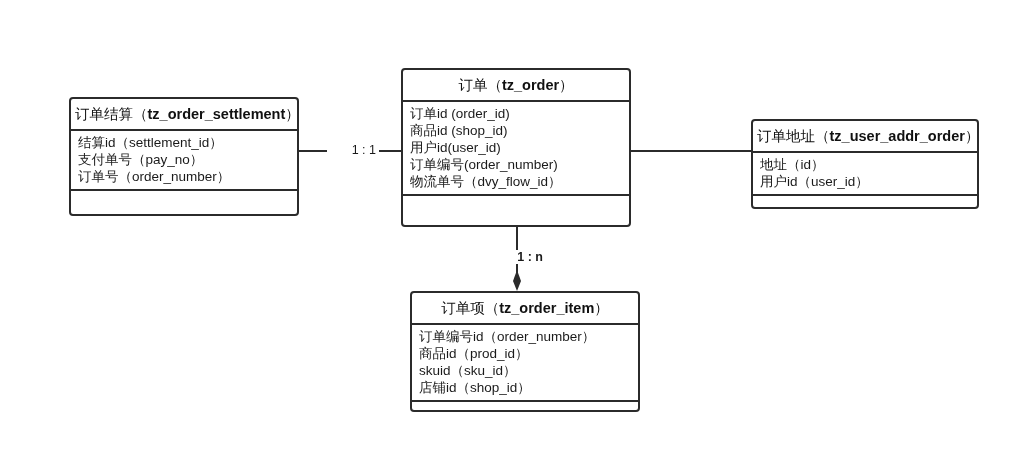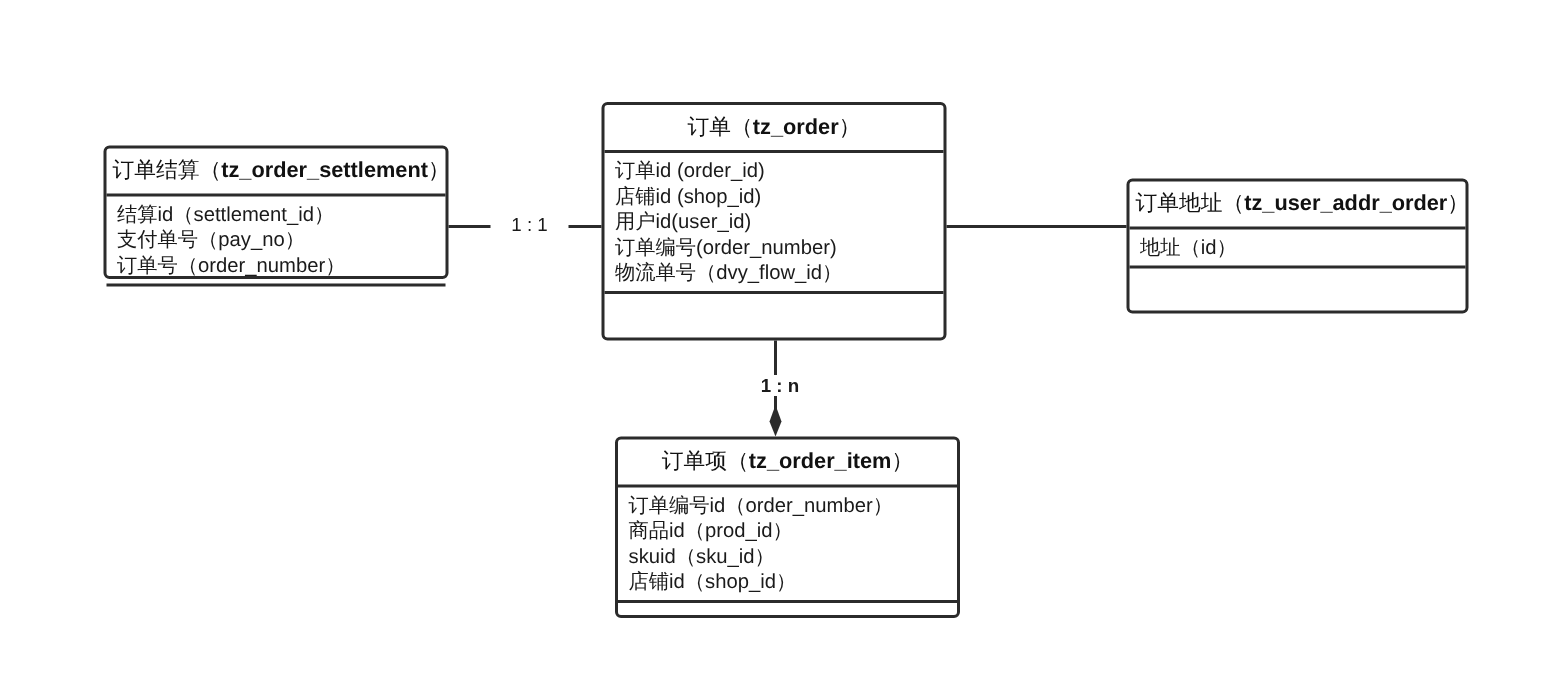--- a/index.html
+++ b/index.html
@@ -71,69 +71,70 @@
     border-left: 2px solid #2b2b2b;
   }
   .card-label {
     position: absolute;
     font-size: 12.5px;
     line-height: 14px;
     color: #1a1a1a;
     background: #ffffff;
     padding: 0 3px;
     white-space: nowrap;
-    text-align: center;
+    text-align: right;
   }
   .marker-diamond {
     position: absolute;
     width: 0;
     height: 0;
     overflow: visible;
   }
   .marker-diamond svg {
     display: block;
   }
 </style>
 </head>
 <body>
 
 <div id="canvas">
 
-  <div class="entity" style="left:69px; top:97px; width:230px; height:89px;">
+  <div class="entity" style="left:69px; top:97px; width:230px; height:119px;">
     <div class="entity-header">
       <span>订单结算</span><span>（</span><span class="tbl">tz_order_settlement</span><span>）</span>
     </div>
     <div class="entity-attrs">
       <div class="attr">结算id（settlement_id）</div>
       <div class="attr">支付单号（pay_no）</div>
       <div class="attr">订单号（order_number）</div>
     </div>
     <div class="entity-footer"></div>
   </div>
 
   <div class="entity" style="left:401px; top:68px; width:230px; height:159px;justify-content:flex-end;">
     <div class="entity-header">
       <span>订单</span><span>（</span><span class="tbl">tz_order</span><span>）</span>
     </div>
     <div class="entity-attrs">
       <div class="attr">订单id (order_id)</div>
-      <div class="attr">店铺id (shop_id)</div>
+      <div class="attr">商品id (shop_id)</div>
       <div class="attr">用户id(user_id)</div>
       <div class="attr">订单编号(order_number)</div>
       <div class="attr">物流单号（dvy_flow_id）</div>
     </div>
     <div class="entity-footer"></div>
   </div>
 
   <div class="entity" style="left:751px; top:119px; width:228px; height:90px;">
     <div class="entity-header">
       <span>订单地址</span><span>（</span><span class="tbl">tz_user_addr_order</span><span>）</span>
     </div>
     <div class="entity-attrs">
       <div class="attr">地址（id）</div>
+      <div class="attr">用户id（user_id）</div>
     </div>
     <div class="entity-footer"></div>
   </div>
 
   <div class="entity" style="left:410px; top:291px; width:230px; height:121px;">
     <div class="entity-header">
       <span>订单项</span><span>（</span><span class="tbl">tz_order_item</span><span>）</span>
     </div>
     <div class="entity-attrs">
       <div class="attr">订单编号id（order_number）</div>

